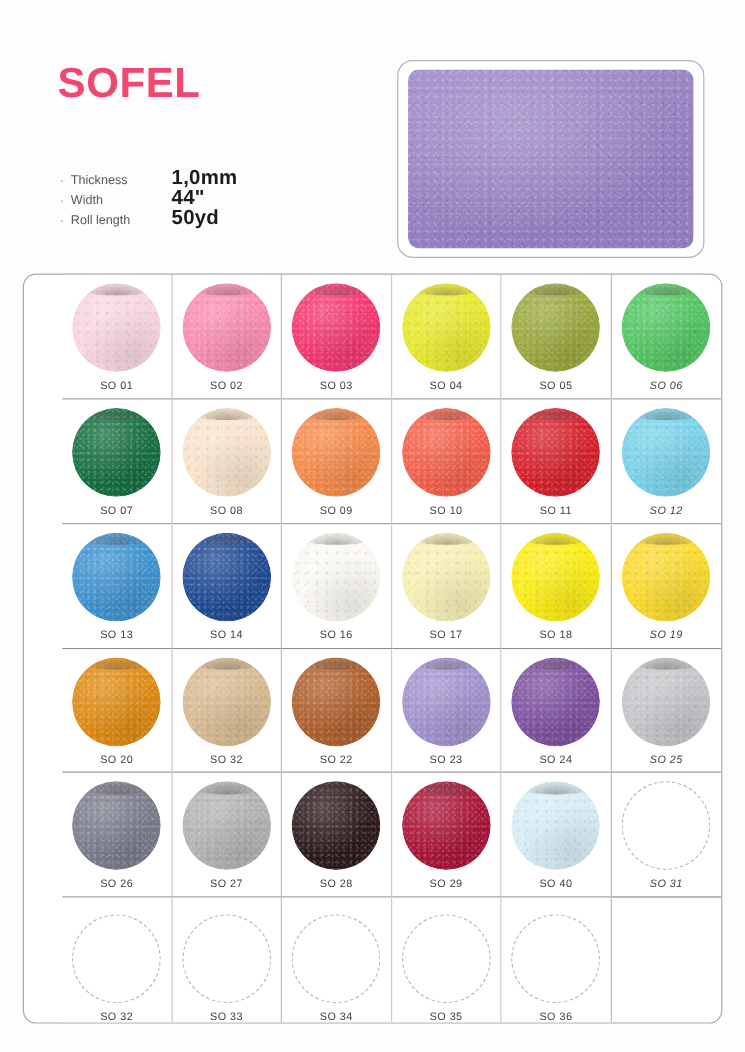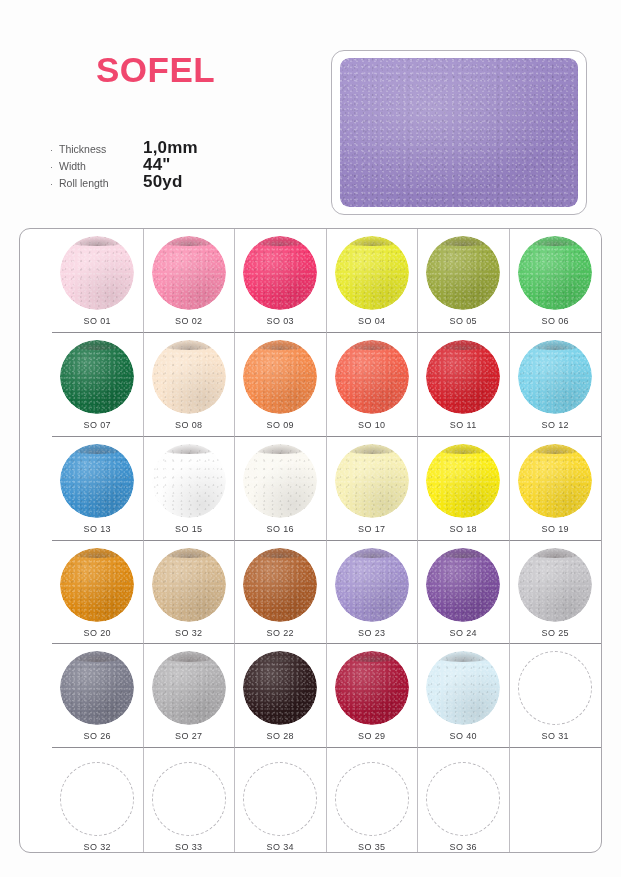--- a/index.html
+++ b/index.html
@@ -29,21 +29,20 @@
     position: absolute;
     left: 48px;
     top: 52px;
     font-size: 35px;
     font-weight: bold;
     letter-spacing: 0.5px;
     color: #f0476e;
     font-family: "Liberation Sans", sans-serif;
     line-height: 1;
     white-space: nowrap;
-    margin-left: 48px;
   }
 
   #spec-list {
     position: absolute;
     left: 50px;
     top: 138px;
     width: 240px;
   }
   .spec-row {
     display: flex;
@@ -141,21 +140,21 @@
     border-right: 1px solid #bfbdc2;
     border-bottom: 1px solid #8e8c92;
     box-sizing: border-box;
     display: flex;
     flex-direction: column;
     align-items: center;
     justify-content: flex-start;
     padding-top: 7px;
     background: #ffffff;
   }
-  .swatch-cell:nth-child(6n) { border-right: none; }
+  .swatch-cell:nth-child(6n) { border-right: none; font-style: italic; }
   .swatch-cell:nth-child(n+31) { border-bottom: none; justify-content: flex-end; }
 
   .swatch-disc-wrap {
     width: 74px;
     height: 74px;
     position: relative;
   }
   .swatch-disc {
     position: absolute;
     inset: 0;
@@ -388,27 +387,27 @@
           <div class="d-tex"></div>
           <div class="d-shade"></div>
           <div class="d-topshadow"></div>
         </div>
       </div>
       <div class="swatch-label">SO 13</div>
     </div>
     <div class="swatch-cell">
       <div class="swatch-disc-wrap">
         <div class="swatch-disc">
-          <div class="d-base" style="background: rgb(254, 254, 254);"></div>
-          <div class="d-tex"></div>
-          <div class="d-shade"></div>
-          <div class="d-topshadow"></div>
-        </div>
-      </div>
-      <div class="swatch-label">SO 15</div>
+          <div class="d-base" style="background: rgb(31, 75, 150);"></div>
+          <div class="d-tex"></div>
+          <div class="d-shade"></div>
+          <div class="d-topshadow"></div>
+        </div>
+      </div>
+      <div class="swatch-label">SO 14</div>
     </div>
     <div class="swatch-cell">
       <div class="swatch-disc-wrap">
         <div class="swatch-disc">
           <div class="d-base" style="background: rgb(251, 249, 242);"></div>
           <div class="d-tex"></div>
           <div class="d-shade"></div>
           <div class="d-topshadow"></div>
         </div>
       </div>

